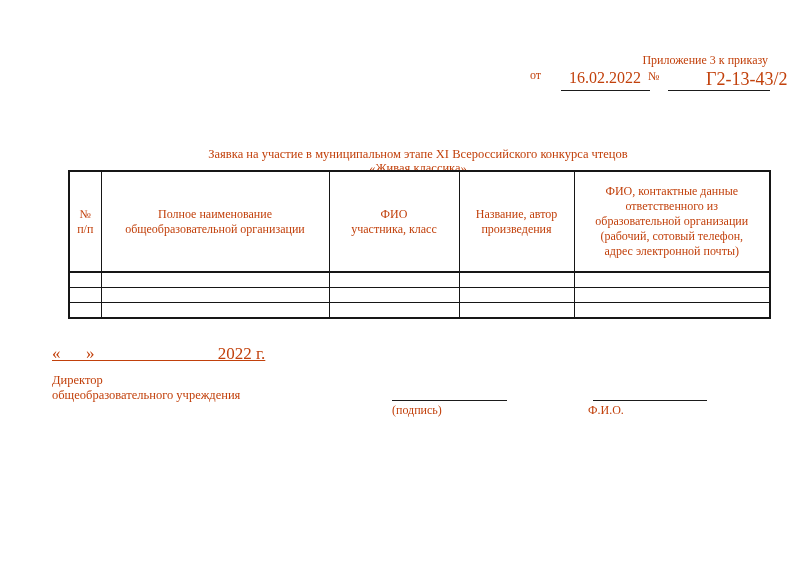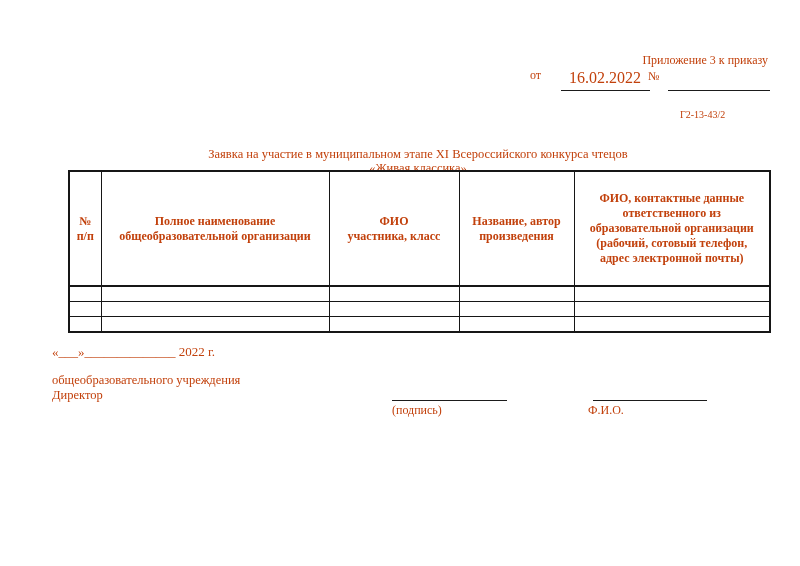--- a/index.html
+++ b/index.html
@@ -10,42 +10,42 @@
     background: #ffffff;
     font-family: "Liberation Serif", "DejaVu Serif", serif;
     color: #c2410c;
     overflow: hidden;
   }
   
   .appendix-title { position: absolute; top: 53px; right: 32px; font-size: 12px; }
   .appendix-ot { position: absolute; left: 530px; top: 68px; font-size: 12px; }
   .appendix-date { position: absolute; left: 560px; top: 69px; width: 90px; text-align: center; font-size: 16px; }
   .appendix-num-label { position: absolute; left: 648px; top: 69px; font-size: 12px; }
-  .appendix-num { position: absolute; left: 680px; top: 69px; font-size: 10px; margin-top: 40px; }
+  .appendix-num { position: absolute; left: 706px; top: 69px; font-size: 18px; }
   .uline { position: absolute; height: 0; border-bottom: 1.5px solid #1b1b1b; }
   .uline1 { left: 561px; top: 90px; width: 89px; }
   .uline2 { left: 668px; top: 90px; width: 102px; }
   
   .doc-title { position: absolute; left: 35px; top: 125px; width: 766px; text-align: center; font-size: 12.5px; line-height: 14px; margin-top: 22px; }
   
   table.app-table {
     position: absolute; left: 68px; top: 170px;
     width: 701px; border-collapse: collapse; table-layout: fixed;
     border: 2px solid #161616;
   }
   .app-table th, .app-table td { border: 1px solid #161616; }
   .app-table thead th {
-    font-weight: bold; font-size: 12px; line-height: 15px;
+    font-weight: normal; font-size: 12px; line-height: 15px;
     text-align: center; vertical-align: middle;
-    padding: 19px 2px; white-space: pre-line; height: 73px;
+    padding: 12px 2px; white-space: pre-line; height: 73px;
   }
   .app-table thead th { border-bottom: 2px solid #161616; }
   .app-table tbody td { height: 14px; padding: 0; }
   
-  .date-blank { position: absolute; left: 52px; top: 344px; font-size: 13px; }
+  .date-blank { position: absolute; left: 52px; top: 344px; font-size: 17px; text-decoration: underline; }
   .director { position: absolute; left: 52px; top: 373px; font-size: 12.5px; line-height: 15px; }
   .sig-line { position: absolute; height: 0; border-bottom: 1.5px solid #1b1b1b; }
   .sig-line-1 { left: 392px; top: 400px; width: 115px; }
   .sig-line-2 { left: 593px; top: 400px; width: 114px; }
   .sig-caption { position: absolute; text-align: left; font-size: 12px; }
   .sig-caption-1 { left: 392px; top: 403px; width: 115px; }
   .sig-caption-2 { left: 588px; top: 403px; width: 114px; }
 </style>
 </head>
 <body>
@@ -111,22 +111,22 @@
         <td></td>
         <td></td>
         <td></td>
       </tr>
     </tbody>
   </table>
 
   <div class="date-blank">«___»______________ 2022 г.</div>
 
   <div class="director">
+    <div>Директор</div>
     <div>общеобразовательного учреждения</div>
-    <div>Директор</div>
   </div>
 
   <div class="sig-line sig-line-1"></div>
   <div class="sig-caption sig-caption-1">(подпись)</div>
 
   <div class="sig-line sig-line-2"></div>
   <div class="sig-caption sig-caption-2">Ф.И.О.</div>
 
 </div>
 

